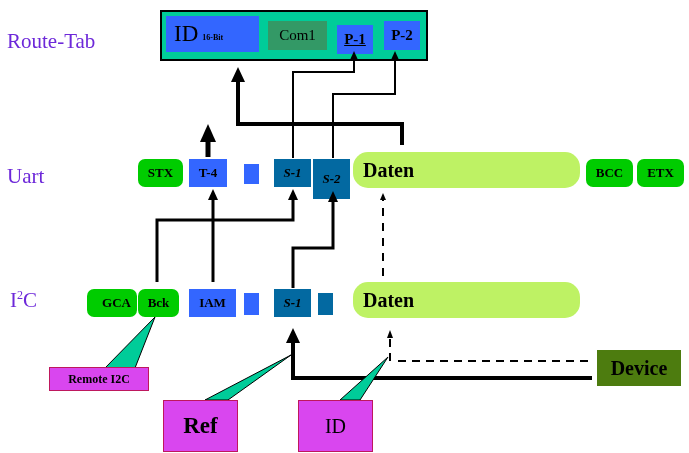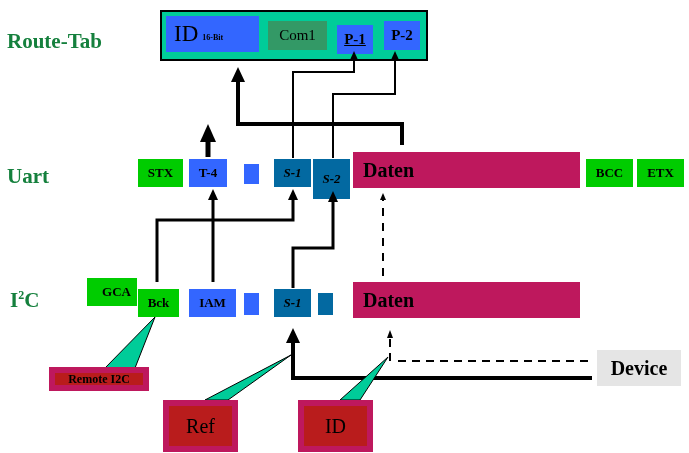--- a/index.html
+++ b/index.html
@@ -1,30 +1,30 @@
 <!DOCTYPE html>
 <html><head>
   <meta charset="utf-8">
   <style>
     html, body { margin: 0; padding: 0; background: #ffffff; }
     body { width: 689px; height: 453px; position: relative; overflow: hidden;
            font-family: "Liberation Serif", serif; }
     .abs { position: absolute; }
-    .row-label { position: absolute; font-weight: bold; font-size: 21px; color: #15803d; }
+    .row-label { position: absolute; font-weight: normal; font-size: 21px; color: #6d28d9; }
     .box { position: absolute; display: flex; align-items: center; justify-content: center;
            font-weight: bold; color: #000; box-sizing: border-box; }
-    .green { background: #00cc00; }
+    .green { background: #00cc00; border-radius: 7px; }
     .mint { background: #0369a1; font-style: italic; }
     .blue { background: #3366ff; }
-    .pink { background: #be185d; justify-content: flex-start; padding-left: 10px; }
+    .pink { background: #bef264; justify-content: flex-start; padding-left: 10px; border-radius: 15px; }
     .sm { font-size: 13px; }
     .md { font-size: 15px; }
     .lg { font-size: 20px; }
     svg.wires { position: absolute; left: 0; top: 0; }
-    .callout { position: absolute; background: #b91c1c; border: 6px solid #be185d;
+    .callout { position: absolute; background: #d946ef; border: 1px solid #be185d;
                display: flex; align-items: center; justify-content: center; box-sizing: border-box; }
     sup { font-size: 12px; }
   </style>
 </head>
 <body>
 
 <div class="row-label" style="left:7px; top:29px;">Route-Tab</div>
 <div class="row-label" style="left:7px; top:164px;">Uart</div>
 <div class="row-label" style="left:10px; top:288px;"><span>I</span><sup>2</sup><span>C</span></div>
 
@@ -39,29 +39,29 @@
 
 <div class="box green sm" style="left:138px; top:159px; width:45px; height:28px;">STX</div>
 <div class="box blue sm" style="left:189px; top:159px; width:38px; height:28px;">T-4</div>
 <div class="box blue" style="left:244px; top:164px; width:15px; height:20px;"></div>
 <div class="box mint sm" style="left:274px; top:159px; width:37px; height:28px;">S-1</div>
 <div class="box mint sm" style="left:313px; top:159px; width:37px; height:40px;">S-2</div>
 <div class="box pink lg" style="left:353px; top:152px; width:227px; height:36px;">Daten</div>
 <div class="box green sm" style="left:586px; top:159px; width:47px; height:28px;">BCC</div>
 <div class="box green sm" style="left:637px; top:159px; width:47px; height:28px;">ETX</div>
 
-<div class="box green sm" style="left:87px; top:278px; width:50px; height:28px;padding-left:9px;">GCA</div>
+<div class="box green sm" style="left:87px; top:289px; width:50px; height:28px;padding-left:9px;">GCA</div>
 <div class="box green sm" style="left:138px; top:289px; width:41px; height:28px;">Bck</div>
 <div class="box blue sm" style="left:189px; top:289px; width:47px; height:28px;">IAM</div>
 <div class="box blue" style="left:244px; top:293px; width:15px; height:22px;"></div>
 <div class="box mint sm" style="left:274px; top:289px; width:37px; height:28px;">S-1</div>
 <div class="box mint" style="left:318px; top:293px; width:15px; height:22px;"></div>
 <div class="box pink lg" style="left:353px; top:282px; width:227px; height:36px;">Daten</div>
 
-<div class="box lg" style="left:597px; top:350px; width:84px; height:36px; background:#e5e5e5;">Device</div>
+<div class="box lg" style="left:597px; top:350px; width:84px; height:36px; background:#4d7c0f;">Device</div>
 
 <svg class="wires" width="689" height="453">
   <defs>
     <marker id="ah" markerWidth="6" markerHeight="6" refX="3" refY="5" orient="auto-start-reverse" markerUnits="userSpaceOnUse" viewBox="0 0 6 6">
       <path d="M0,6 L3,0 L6,6 Z" fill="#000"></path>
     </marker>
   </defs>
 
   <g>
     <polyline points="402,145 402,124 238,124 238,80" fill="none" stroke="#000" stroke-width="4"></polyline>
@@ -113,14 +113,14 @@
     <line x1="390" y1="361" x2="390" y2="337" stroke="#000" stroke-width="2" stroke-dasharray="8,6"></line>
     <path d="M387,338 L390,330 L393,338 Z" fill="#000"></path>
   </g>
 
   <path d="M105,368 L155,317 L135,368 Z" fill="#00cc99" stroke="#000" stroke-width="1"></path>
   <path d="M205,400 L291,355 L228,400 Z" fill="#00cc99" stroke="#000" stroke-width="1"></path>
   <path d="M340,400 L388,357 L360,400 Z" fill="#00cc99" stroke="#000" stroke-width="1"></path>
 </svg>
 
 <div class="callout" style="left:49px; top:367px; width:100px; height:24px; font-weight:bold; font-size:12px;">Remote I2C</div>
-<div class="callout" style="left:163px; top:400px; width:75px; height:52px; font-size:20px;">Ref</div>
+<div class="callout" style="left:163px; top:400px; width:75px; height:52px; font-size:23px;font-weight:bold;">Ref</div>
 <div class="callout" style="left:298px; top:400px; width:75px; height:52px; font-size:20px;">ID</div>
 
 </body></html>

